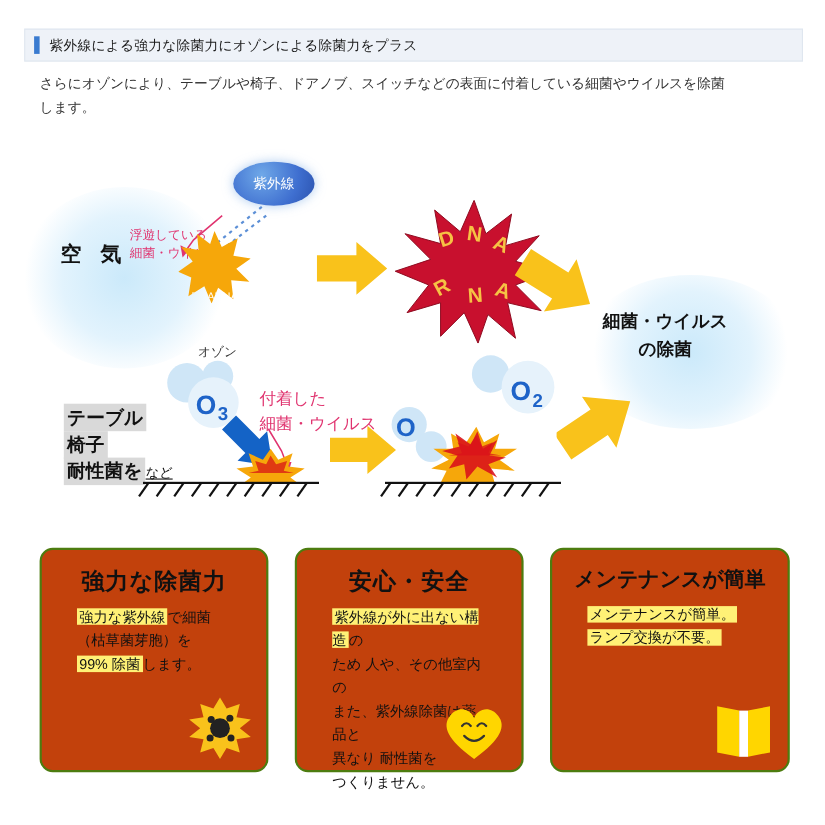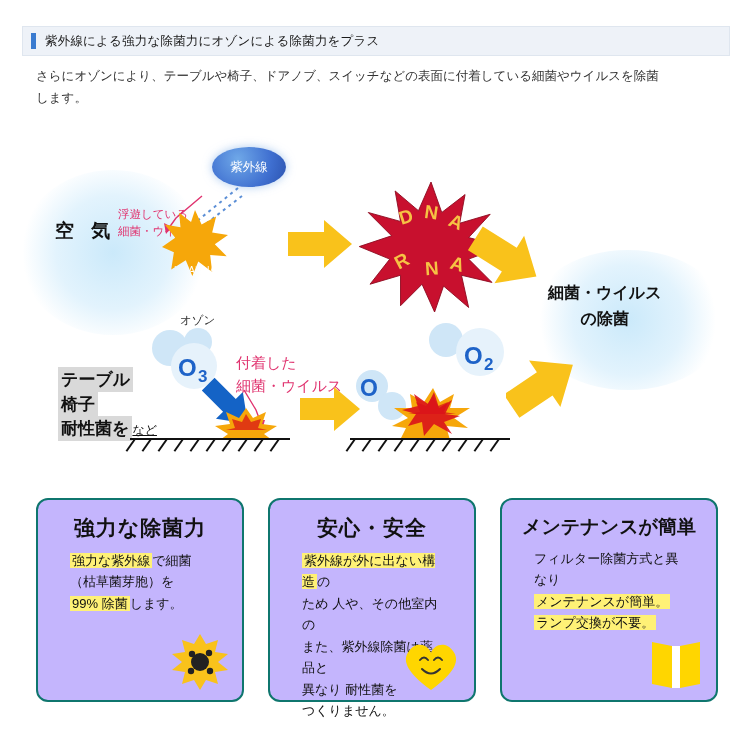--- a/index.html
+++ b/index.html
@@ -98,21 +98,21 @@
   }
   .ground .line{position:absolute;left:0;top:0;width:100%;height:2px;background:#111;}
   .ground .hatch{position:absolute;top:1px;width:2px;height:15px;background:#111;transform:rotate(35deg);transform-origin:top center;}
 
   
   .cards{
     position:absolute;left:0;top:498px;width:750px;height:215px;
   }
   .card{
     position:absolute;top:0;width:204px;height:200px;
-    border:2px solid #0f766e;border-radius:12px;background:#c4b5fd;
+    border:2px solid #4d7c0f;border-radius:12px;background:#c2410c;
   }
   .card h3{
     margin:0;padding:14px 0 8px 0;text-align:center;font-size:21px;font-weight:bold;color:#111;letter-spacing:1px;
   }
   .card .body{
     padding:0 32px;font-size:13px;line-height:1.65;color:#111;
   }
   .mk{background:#fff176;padding:0 2px;}
   .card-icon{
     position:absolute;right:12px;bottom:8px;
@@ -317,21 +317,20 @@
         <path d="M31 52 C6 34 2 22 9 13 C16 3 28 6 31 15 C34 6 46 3 53 13 C60 22 56 34 31 52 Z" fill="#ffd600"></path>
         <path d="M20 22 q4 -5 8 0" stroke="#333" stroke-width="2" fill="none" stroke-linecap="round"></path>
         <path d="M34 22 q4 -5 8 0" stroke="#333" stroke-width="2" fill="none" stroke-linecap="round"></path>
         <path d="M22 31 q9 9 18 0" stroke="#333" stroke-width="2" fill="none" stroke-linecap="round"></path>
       </svg>
     </div>
 
     <div class="card c3">
       <h3>メンテナンスが簡単</h3>
       <div class="body">
-        <div><span>フィルター除菌方式と異なり</span></div>
         <div><span class="mk">メンテナンスが簡単。</span></div>
         <div><span class="mk">ランプ交換が不要。</span></div>
       </div>
       <svg class="card-icon" width="56" height="56" viewBox="0 0 56 56">
         <path d="M4 6 L24 10 L24 52 L4 48 Z" fill="#ffd600"></path>
         <path d="M52 6 L32 10 L32 52 L52 48 Z" fill="#ffd600"></path>
         <rect x="24" y="10" width="8" height="42" fill="#fff"></rect>
       </svg>
     </div>
 

